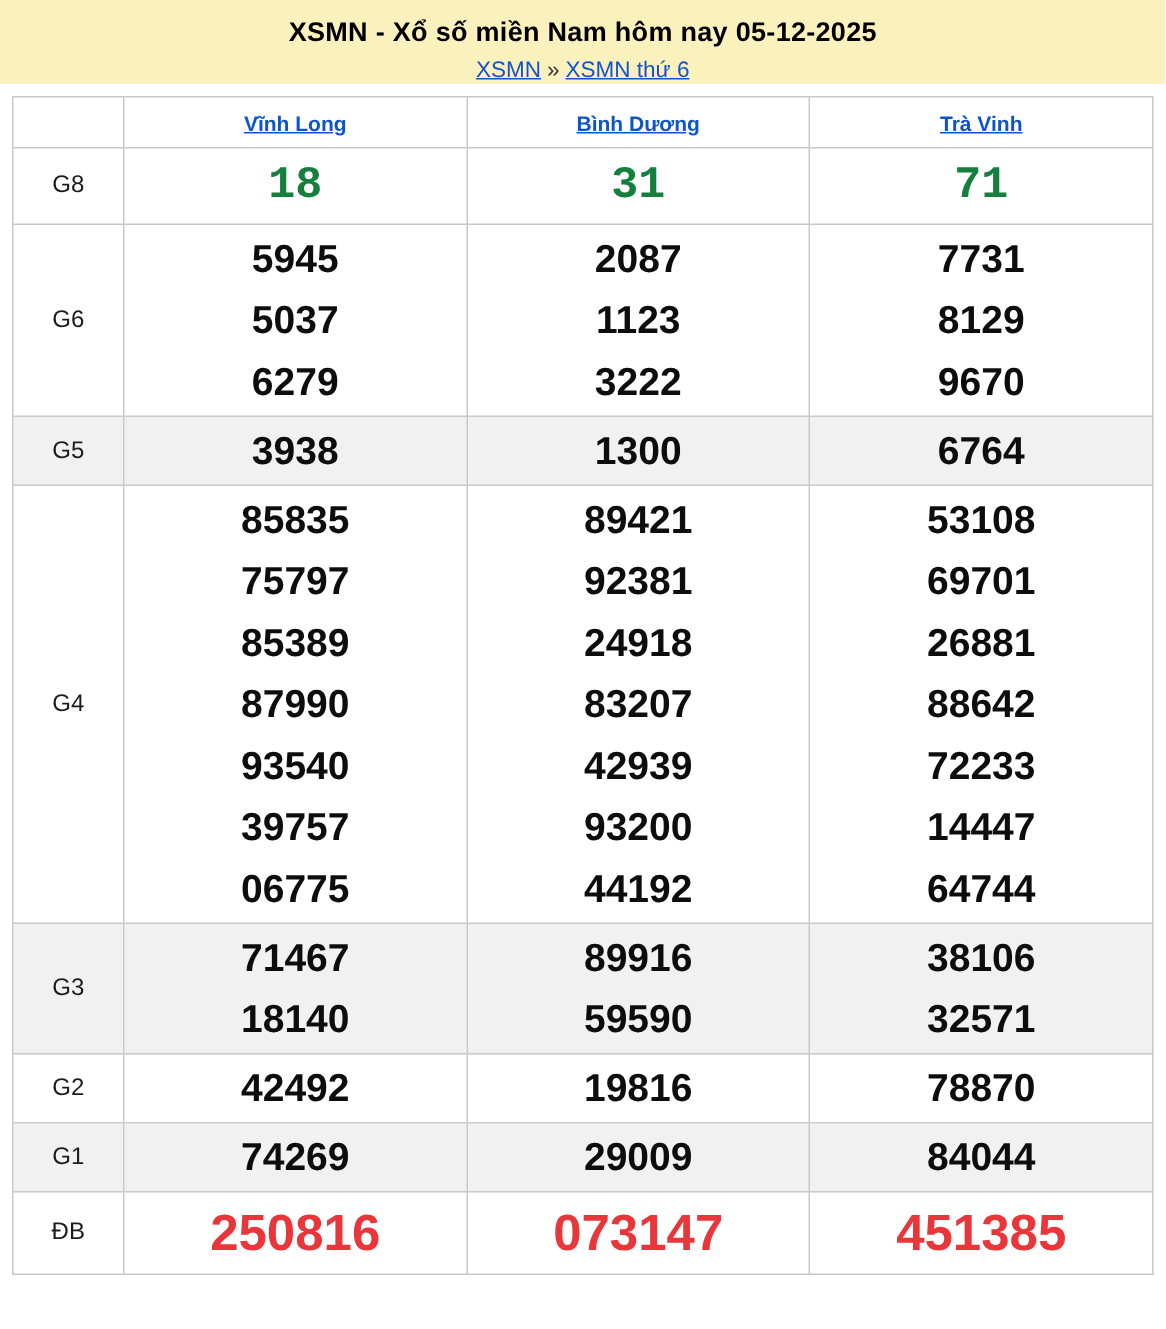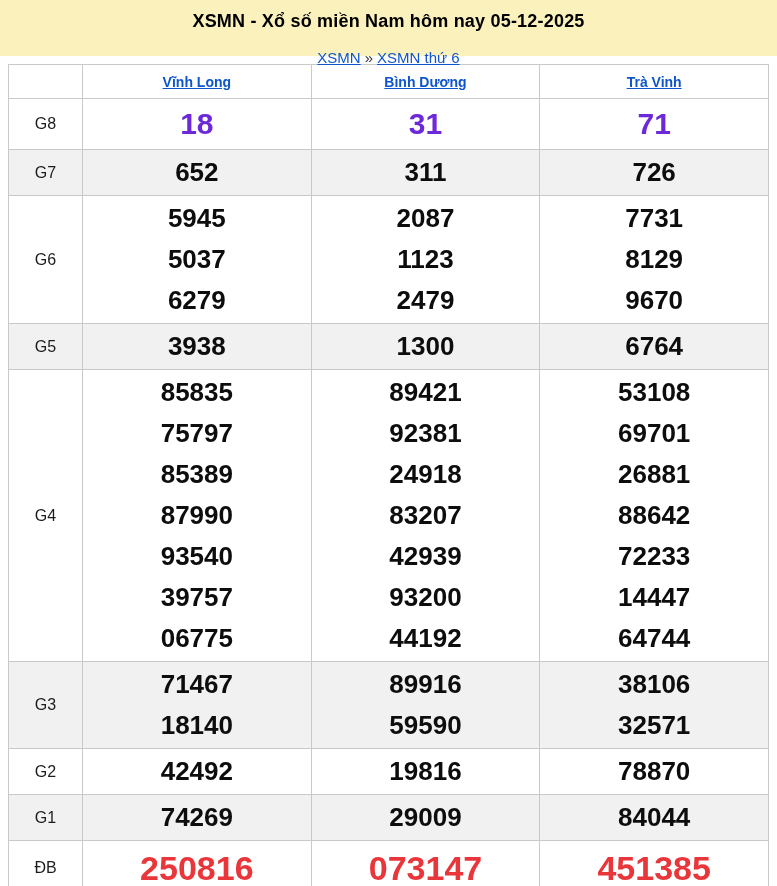--- a/index.html
+++ b/index.html
@@ -16,21 +16,21 @@
     padding-top: 11px;
     text-align: center;
   }
   .banner h1 {
     font-size: 18px;
     font-weight: bold;
     color: #000000;
     letter-spacing: 0.2px;
   }
   .breadcrumb {
-    margin-top: 17px;
+    margin-top: 6px;
     font-size: 15px;
     color: #222222;
     text-align: center;
   }
   .breadcrumb a {
     color: #1155cc;
     text-decoration: underline;
     font-weight: normal;
     cursor: pointer;
   }
@@ -68,23 +68,24 @@
     margin-left: 36px;
   }
   td.value { padding: 2px 0; }
   td.value .num {
     font-size: 26px;
     font-weight: bold;
     color: #0d0d0d;
     line-height: 41px;
   }
   tr.row-g8 td.value .num {
-    color: #6d28d9;
+    color: #15803d;
     font-size: 30px;
     line-height: 46px;
+    font-family: Liberation Mono, monospace;
   }
   tr.row-db td.value .num {
     color: #e8363b;
     font-size: 34px;
     line-height: 50px;
   }
 </style>
 </head>
 <body>
 
@@ -117,43 +118,31 @@
           <td class="value">
             <div class="num">18</div>
           </td>
           <td class="value">
             <div class="num">31</div>
           </td>
           <td class="value">
             <div class="num">71</div>
           </td>
         </tr>
-        <tr class="striped">
-          <td class="label">G7</td>
-          <td class="value">
-            <div class="num">652</div>
-          </td>
-          <td class="value">
-            <div class="num">311</div>
-          </td>
-          <td class="value">
-            <div class="num">726</div>
-          </td>
-        </tr>
         <tr>
           <td class="label">G6</td>
           <td class="value">
             <div class="num">5945</div>
             <div class="num">5037</div>
             <div class="num">6279</div>
           </td>
           <td class="value">
             <div class="num">2087</div>
             <div class="num">1123</div>
-            <div class="num">2479</div>
+            <div class="num">3222</div>
           </td>
           <td class="value">
             <div class="num">7731</div>
             <div class="num">8129</div>
             <div class="num">9670</div>
           </td>
         </tr>
         <tr class="striped">
           <td class="label">G5</td>
           <td class="value">

